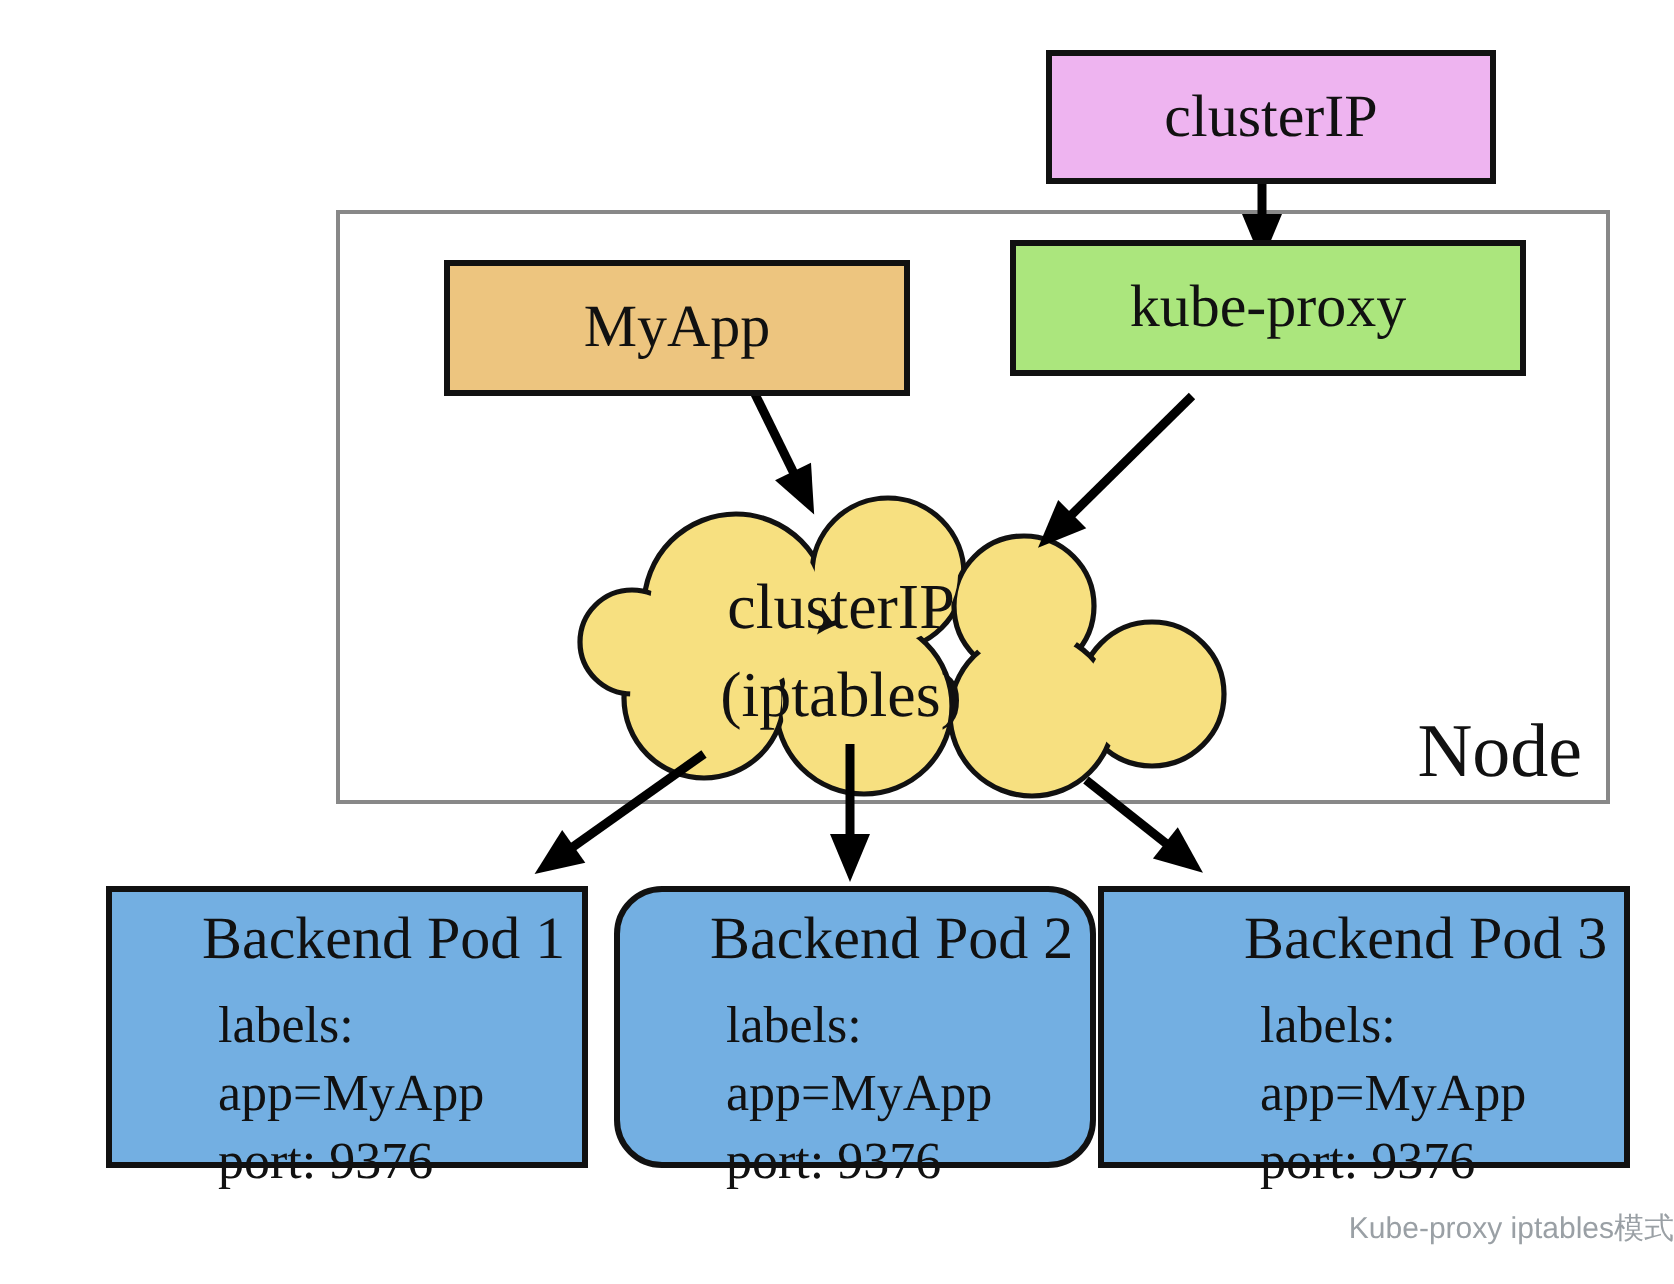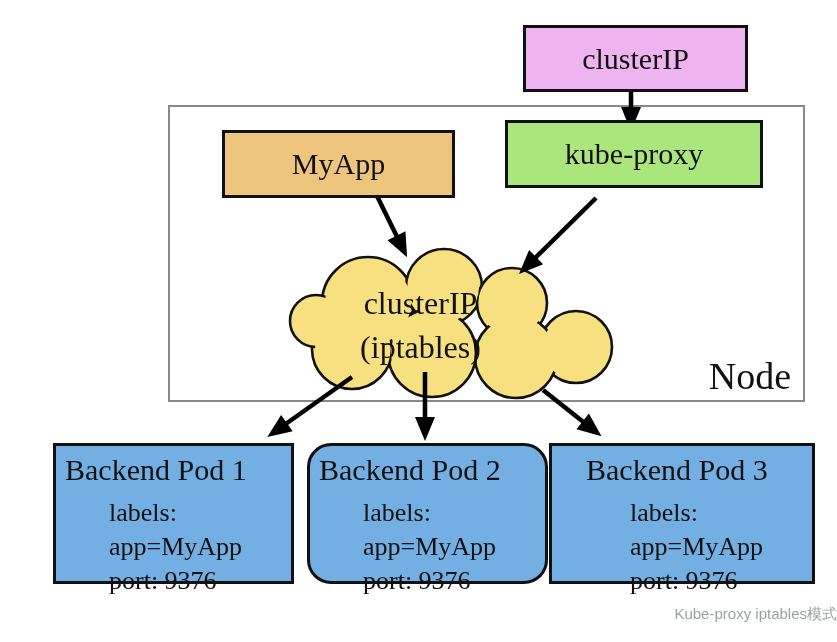--- a/index.html
+++ b/index.html
@@ -31,21 +31,21 @@
   .pod {
     position:absolute; top:443px; width:226px; height:131px;
     border:3px solid #111111; padding:4px 0 0 9px; box-sizing:content-box;
     color:#111111;
   }
   .pod-1 { left:53px; }
   .pod-2 { left:307px; }
   .pod-3 { left:549px;padding-left:34px; }
   .pod-title  { font-size:30px; line-height:40px; }
   .pod-detail { font-size:26px; line-height:34px;margin-left:44px; }
-  .pod-title { margin-bottom:6px; }
+  .pod-title { margin-bottom:6px;margin-left:36px; }
   .caption {
     position:absolute; left:0; top:605px; width:100%;
     text-align:right; font-family:"Liberation Sans", sans-serif;
     font-size:15px;
   }
 </style>
 </head>
 <body>
 
 <div class="stage">

